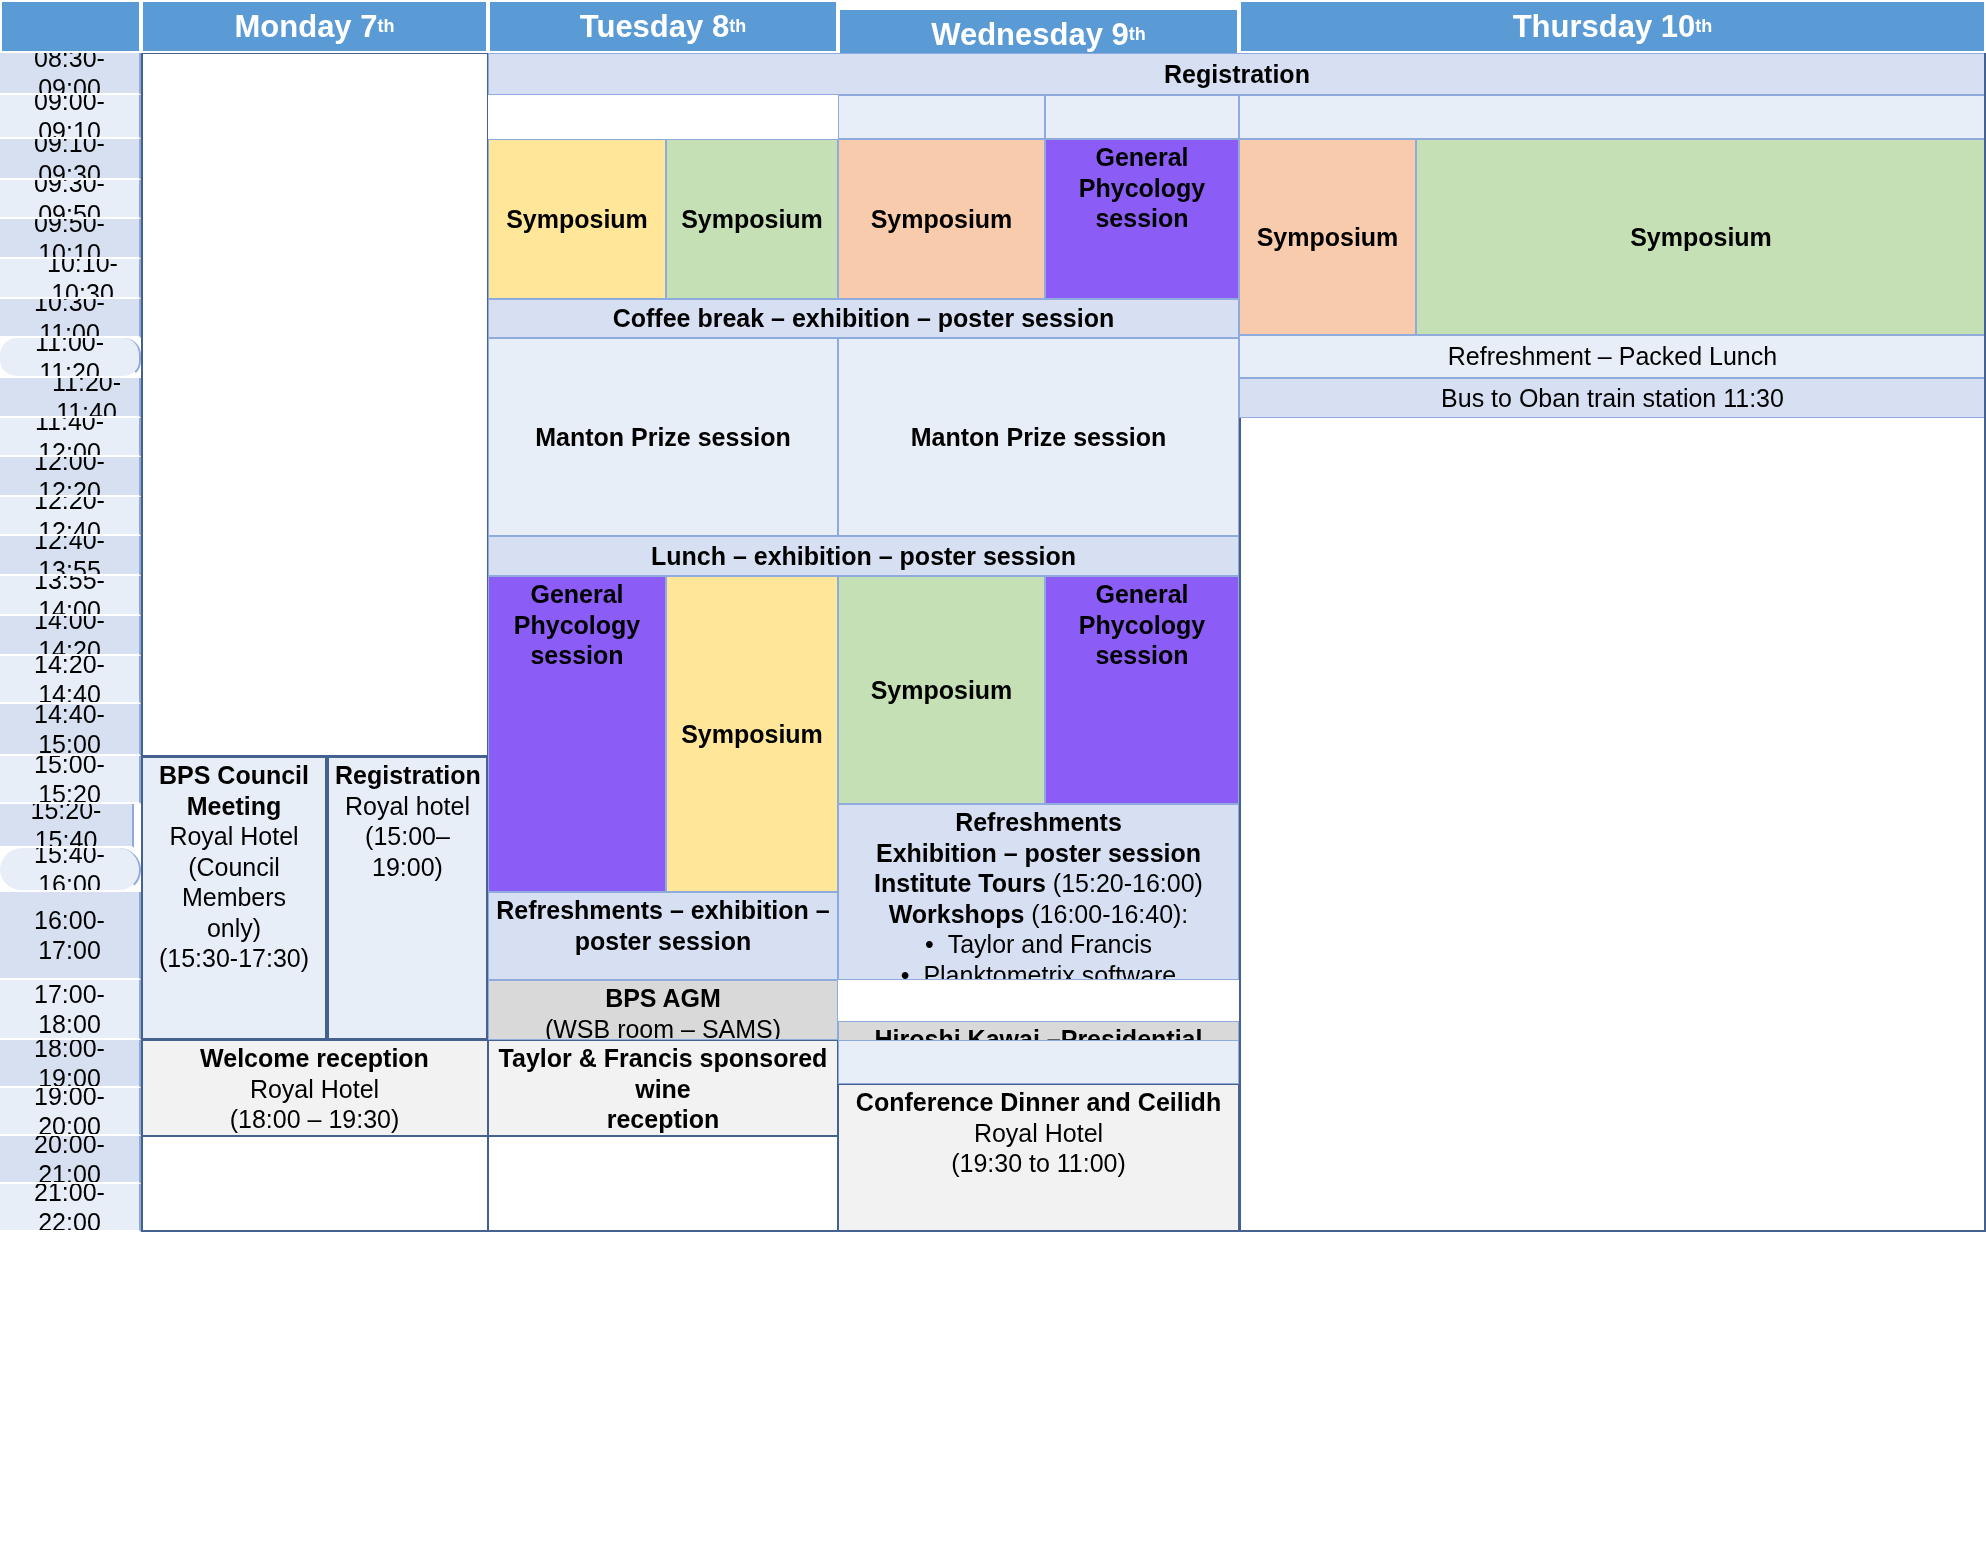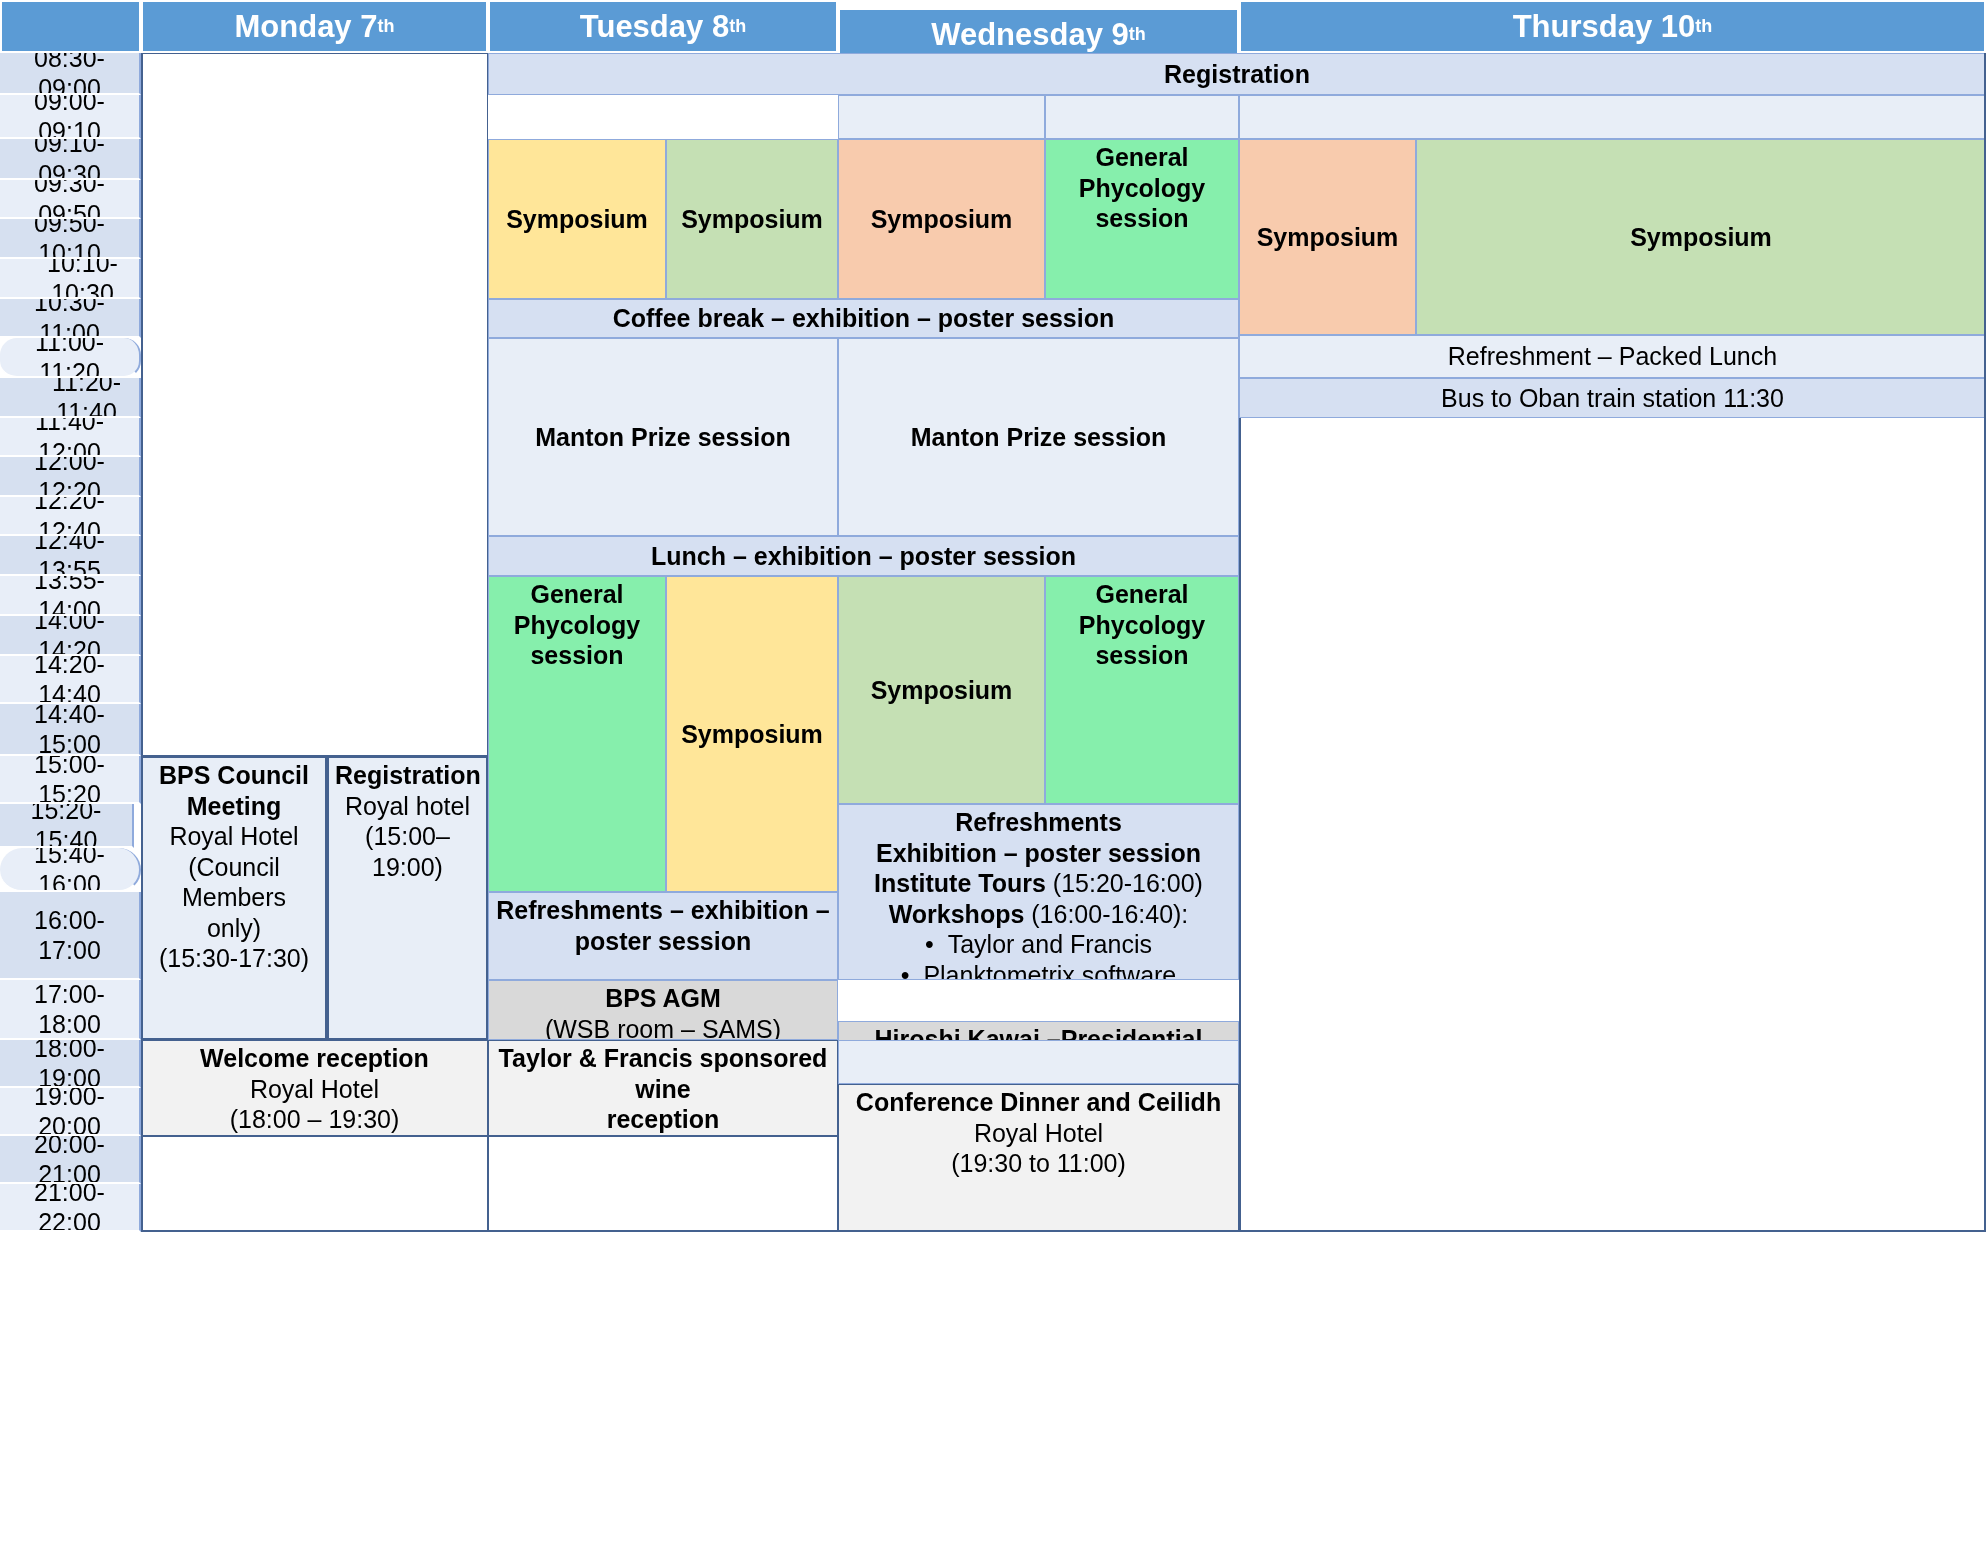--- a/index.html
+++ b/index.html
@@ -57,21 +57,21 @@
     color: #000000;
     font-size: 25px;
     border-right: 2px solid #8faadc;
     border-bottom: 2px solid #ffffff;
   }
   .time-cell.alt { background: #d6e0f0; }
 
   
   .c-blue-pale   { background: #e8eef7; border: 1px solid #8faadc; }
   .c-blue-band   { background: #d6e0f2; border: 1px solid #8faadc; }
-  .c-blue-mid    { background: #86efac; border: 1px solid #8faadc; }
+  .c-blue-mid    { background: #8b5cf6; border: 1px solid #8faadc; }
   .c-yellow      { background: #ffe699; border: 1px solid #8faadc; }
   .c-green       { background: #c5e0b4; border: 1px solid #8faadc; }
   .c-orange      { background: #f8cbad; border: 1px solid #8faadc; }
   .c-grey-dark   { background: #d9d9d9; border: 1px solid #8faadc; }
   .c-grey-light  { background: #f2f2f2; border: 1px solid #44618f; }
   .c-white       { background: #ffffff; border: 1px solid #44618f; }
 
   .bold { font-weight: bold; }
   .stack { display: block; }
   .stack .ln { display: block; }

